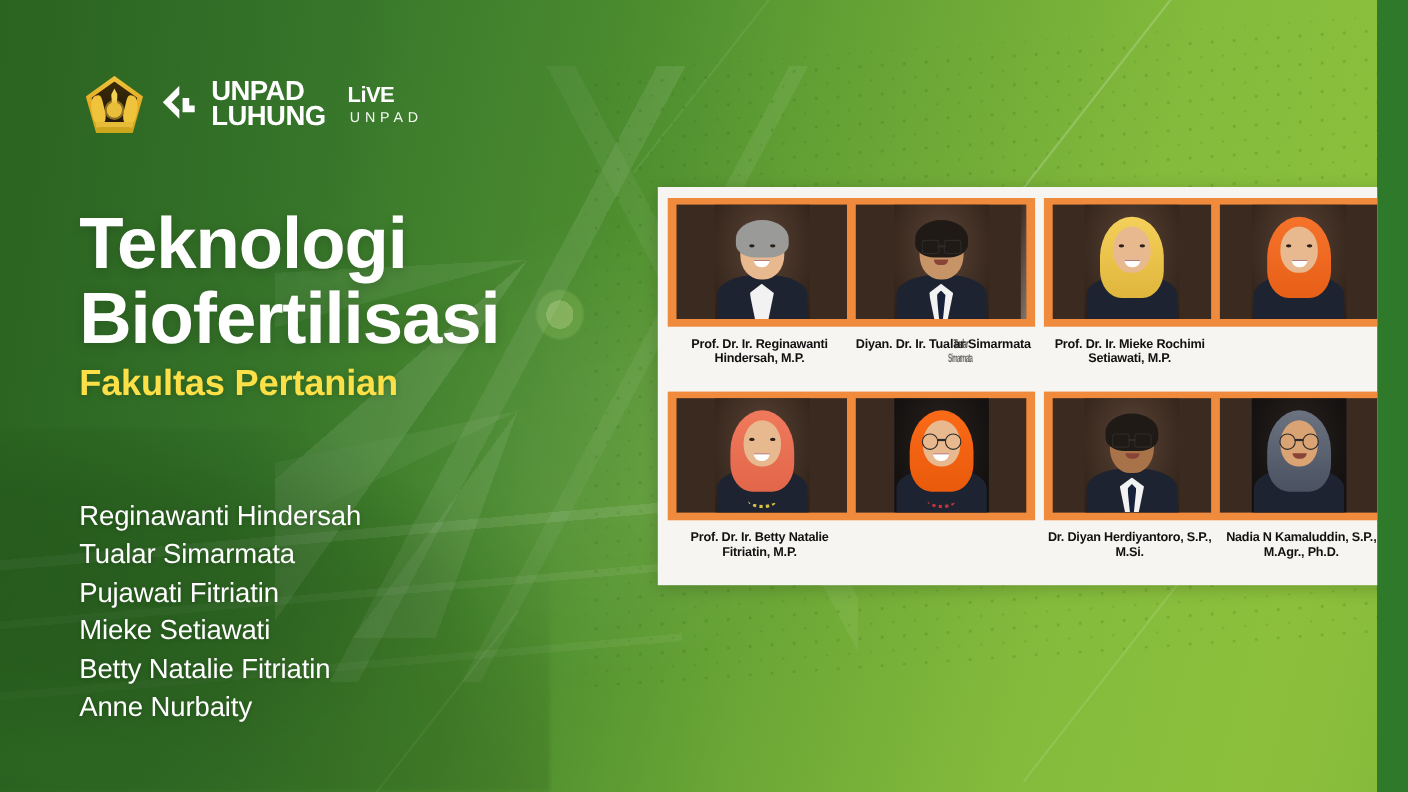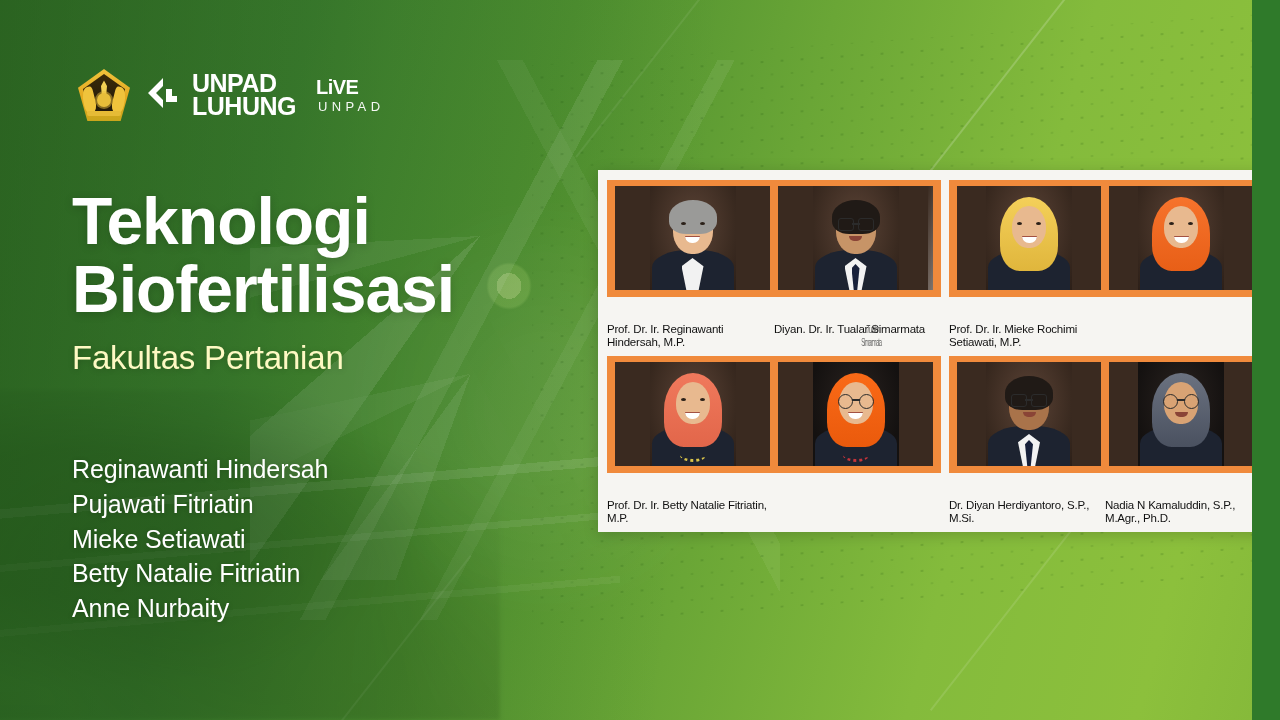--- a/index.html
+++ b/index.html
@@ -158,22 +158,22 @@
   
   #headline {
     position:absolute; left:72px; top:188px; width:520px;
   }
   #headline .t {
     color:#fff; font-size:66px; font-weight:700; line-height:1.03;
     letter-spacing:-1px;
     text-shadow:0 2px 10px rgba(0,0,0,.18);
   }
   #headline .sub {
-    color:#fef9c3; font-size:33px; font-weight:400; line-height:1.2;
-    margin-top:14px; letter-spacing:-0.2px;
+    color:#fde047; font-size:33px; font-weight:700; line-height:1.2;
+    margin-top:4px; letter-spacing:-0.2px;
     text-shadow:0 1px 6px rgba(0,0,0,.18);
   }
   #names {
     position:absolute; left:72px; top:452px; width:470px;
   }
   #names li {
     list-style:none; color:#ffffff; font-size:25px; font-weight:400;
     line-height:1.39; letter-spacing:-0.1px;
     text-shadow:0 1px 5px rgba(0,0,0,.20);
   }
@@ -192,21 +192,21 @@
     padding:6px 8px 6px 8px;
   }
   .panel.p-a { flex:0 0 334px; }
   .panel.p-b { flex:1 1 auto; }
   .cell { display:flex; flex-direction:column; align-items:center; width:50%; }
   .photo {
     width:100%; height:104px; position:relative; overflow:hidden;
     background:#3a2a20;
   }
   .cap {
-    margin-top:22px; color:#111; font-weight:400;
+    margin-top:6px; text-align:center; color:#111; font-weight:700;
     font-size:11.5px; line-height:1.17; letter-spacing:-0.2px;
     width:112%;
   }
   
   .rowwrap { height:50%; display:flex; flex-direction:column; }
   .panelstrip { display:flex; gap:8px; height:117px; }
   .capstrip  { display:flex; gap:8px; padding-top:4px; }
   .capgroup { display:flex; }
   .capgroup.g-a { flex:0 0 334px; }
   .capgroup.g-b { flex:1 1 auto; }
@@ -324,20 +324,21 @@
   </div>
 
   <div id="headline">
     <div class="t">Teknologi</div>
     <div class="t">Biofertilisasi</div>
     <div class="sub">Fakultas Pertanian</div>
   </div>
 
   <ul id="names">
     <li>Reginawanti Hindersah</li>
+    <li>Tualar Simarmata</li>
     <li>Pujawati Fitriatin</li>
     <li>Mieke Setiawati</li>
     <li>Betty Natalie Fitriatin</li>
     <li>Anne Nurbaity</li>
   </ul>
 
   <div id="card">
 
     <div class="rowwrap">
       <div class="panelstrip">

